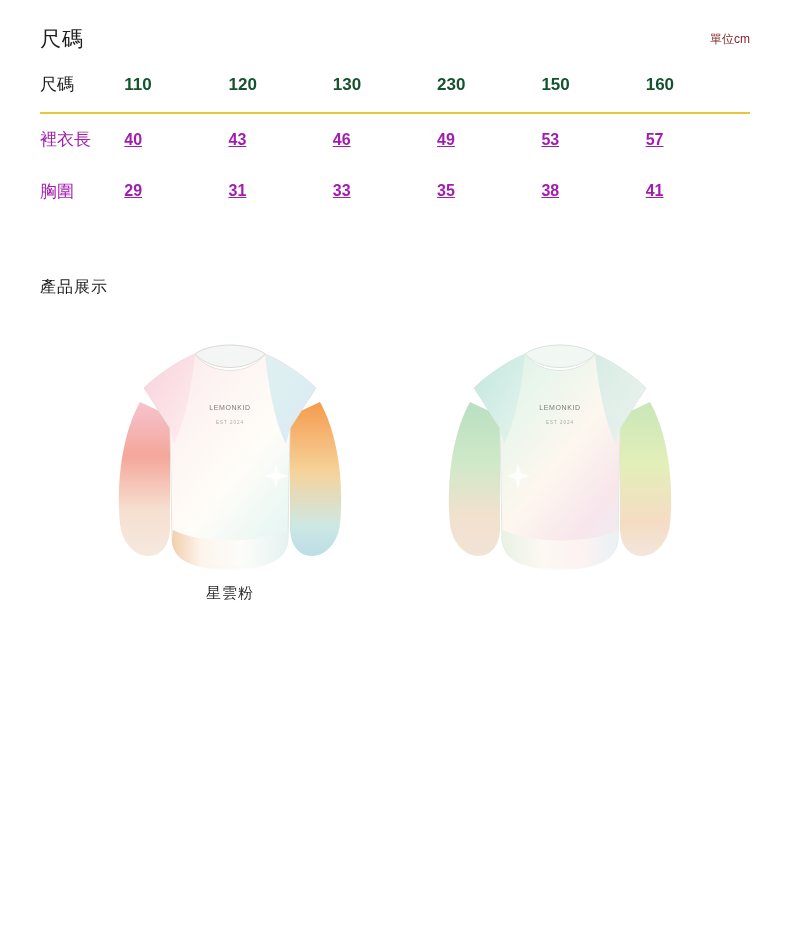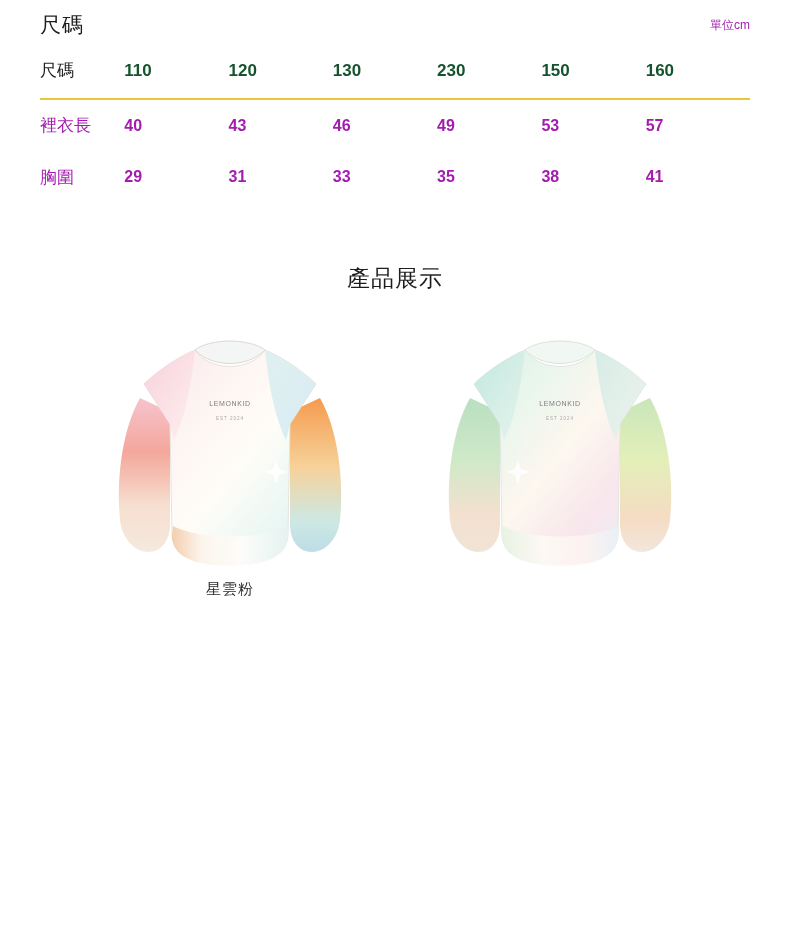--- a/index.html
+++ b/index.html
@@ -18,37 +18,37 @@
   }
   .page {
     position: relative;
     width: 790px;
     height: 935px;
     background: #ffffff;
     padding: 0 40px;
   }
   
   .size-section {
-    padding-top: 12px;
+    padding-top: 26px;
   }
   .size-head {
     display: flex;
     align-items: flex-end;
     justify-content: space-between;
   }
   .section-title {
     font-size: 21px;
     font-weight: 400;
     letter-spacing: 1px;
     color: #1d1d1d;
     line-height: 1.2;
   }
   .unit-label {
     font-size: 12px;
-    color: #a21caf;
+    color: #7f1d1d;
     padding-bottom: 3px;
     margin-left: 7px;
   }
   table.size-table {
     width: 100%;
     border-collapse: collapse;
     margin-top: 22px;
   }
   table.size-table th,
   table.size-table td {
@@ -77,33 +77,33 @@
     color: #a21caf;
     height: 52px;
     vertical-align: middle;
   }
   table.size-table tbody td.rowlabel {
     font-size: 17px;
   }
   table.size-table tbody td.val {
     font-weight: 700;
     font-size: 16px;
+    text-decoration: underline;
   }
   .col-label { width: 92px; }
   .col-v { width: 113px; }
 
   
   .display-section {
     margin-top: 60px;
   }
   .display-title {
-    font-size: 23px;
+    font-size: 16px;
     letter-spacing: 1px;
     color: #1d1d1d;
-    text-align: center;
   }
   .products {
     display: flex;
     justify-content: center;
     gap: 70px;
     margin-top: 26px;
   }
   .product {
     width: 260px;
     text-align: center;

